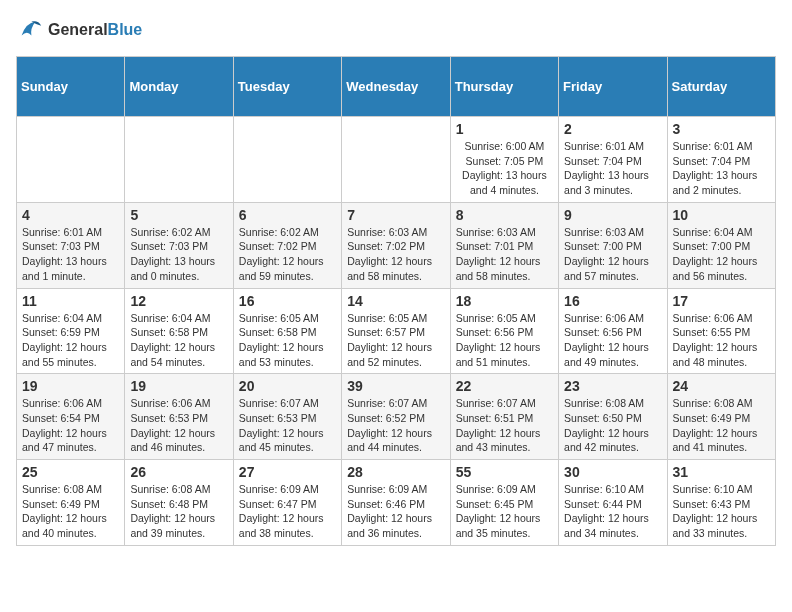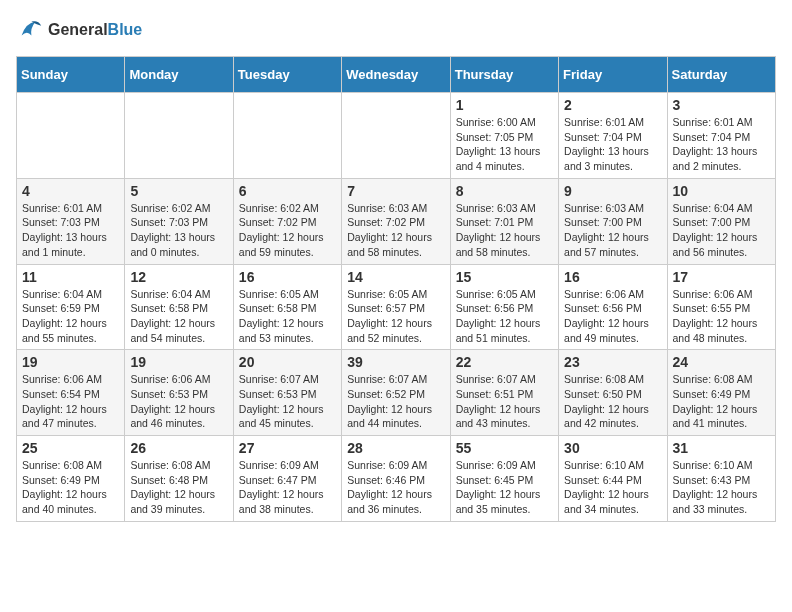--- a/index.html
+++ b/index.html
@@ -41,21 +41,21 @@
     }
     .calendar {
       width: 100%;
       border-collapse: collapse;
     }
     .calendar th {
       background-color: #2a7db5;
       color: #fff;
       font-size: 13px;
       font-weight: bold;
-      padding: 10px 4px;
+      padding: 22px 4px;
       text-align: left;
       border: 1px solid #ccc;
     }
     .calendar td {
       border: 1px solid #ccc;
       vertical-align: top;
       padding: 4px 5px;
       font-size: 11px;
       color: #333;
       width: calc(100% / 7);
@@ -108,21 +108,21 @@
       </tr>
   </thead>
   <tbody id="calendar-body">
   <tr class="row-normal">
         <td class="empty"></td>
         <td class="empty"></td>
         <td class="empty"></td>
         <td class="empty"></td>
         <td>
           <div class="day-number">1</div>
-          <div class="day-detail" style="white-space: pre-line;">Sunrise: 6:00 AM
+          <div class="day-detail" style="white-space: pre-line; text-align: center;">Sunrise: 6:00 AM
 Sunset: 7:05 PM
 Daylight: 13 hours
 and 4 minutes.</div>
         </td>
         <td>
           <div class="day-number">2</div>
           <div class="day-detail" style="white-space: pre-line;">Sunrise: 6:01 AM
 Sunset: 7:04 PM
 Daylight: 13 hours
 and 3 minutes.</div>
@@ -209,21 +209,21 @@
 and 53 minutes.</div>
         </td>
         <td>
           <div class="day-number">14</div>
           <div class="day-detail" style="white-space: pre-line;">Sunrise: 6:05 AM
 Sunset: 6:57 PM
 Daylight: 12 hours
 and 52 minutes.</div>
         </td>
         <td>
-          <div class="day-number">15</div>
+          <div class="day-number">18</div>
           <div class="day-detail" style="white-space: pre-line;">Sunrise: 6:05 AM
 Sunset: 6:56 PM
 Daylight: 12 hours
 and 51 minutes.</div>
         </td>
         <td>
           <div class="day-number">16</div>
           <div class="day-detail" style="white-space: pre-line;">Sunrise: 6:06 AM
 Sunset: 6:56 PM
 Daylight: 12 hours

